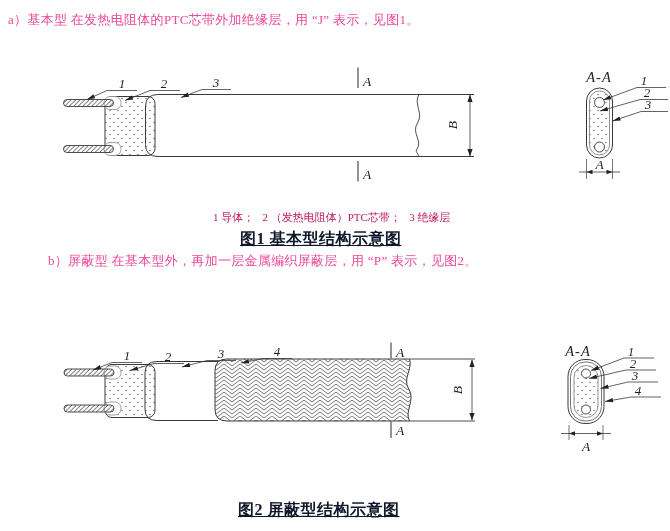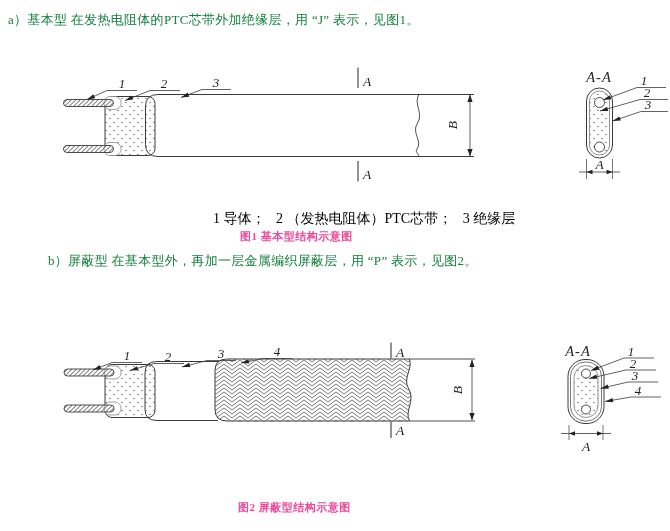--- a/index.html
+++ b/index.html
@@ -1,20 +1,20 @@
 <!DOCTYPE html>
 <html><head>
 <meta charset="utf-8">
 <style>
   html,body { margin:0; padding:0; background:#fff; }
   .page { position:relative; width:670px; height:531px; background:#fff; overflow:hidden;
           font-family:"Liberation Serif","DejaVu Serif",serif; }
-  .clause { position:absolute; margin:0; font-size:13px; color:#15803d; white-space:pre; letter-spacing:.3px; }
-  .legend { position:absolute; font-size:14px; color:#000000; white-space:pre; }
-  .caption { position:absolute; font-size:11px; font-weight:bold; color:#ec4899; letter-spacing:.5px; }
+  .clause { position:absolute; margin:0; font-size:13px; color:#ec4899; white-space:pre; letter-spacing:.3px; }
+  .legend { position:absolute; font-size:11px; color:#be185d; white-space:pre; }
+  .caption { position:absolute; font-size:16px; font-weight:bold; color:#0f172a; letter-spacing:.5px;text-decoration:underline; }
   svg.fig { position:absolute; }
   svg text { font-family:"Liberation Serif","DejaVu Serif",serif; fill:#1f1f1f; stroke:none; }
   .num { font-size:13px; font-style:italic; }
   .lbl { font-size:13.5px; font-style:italic; }
   .secTitle { font-size:14.5px; font-style:italic; letter-spacing:1px; }
 </style>
 </head>
 <body>
 
 <div class="page">

